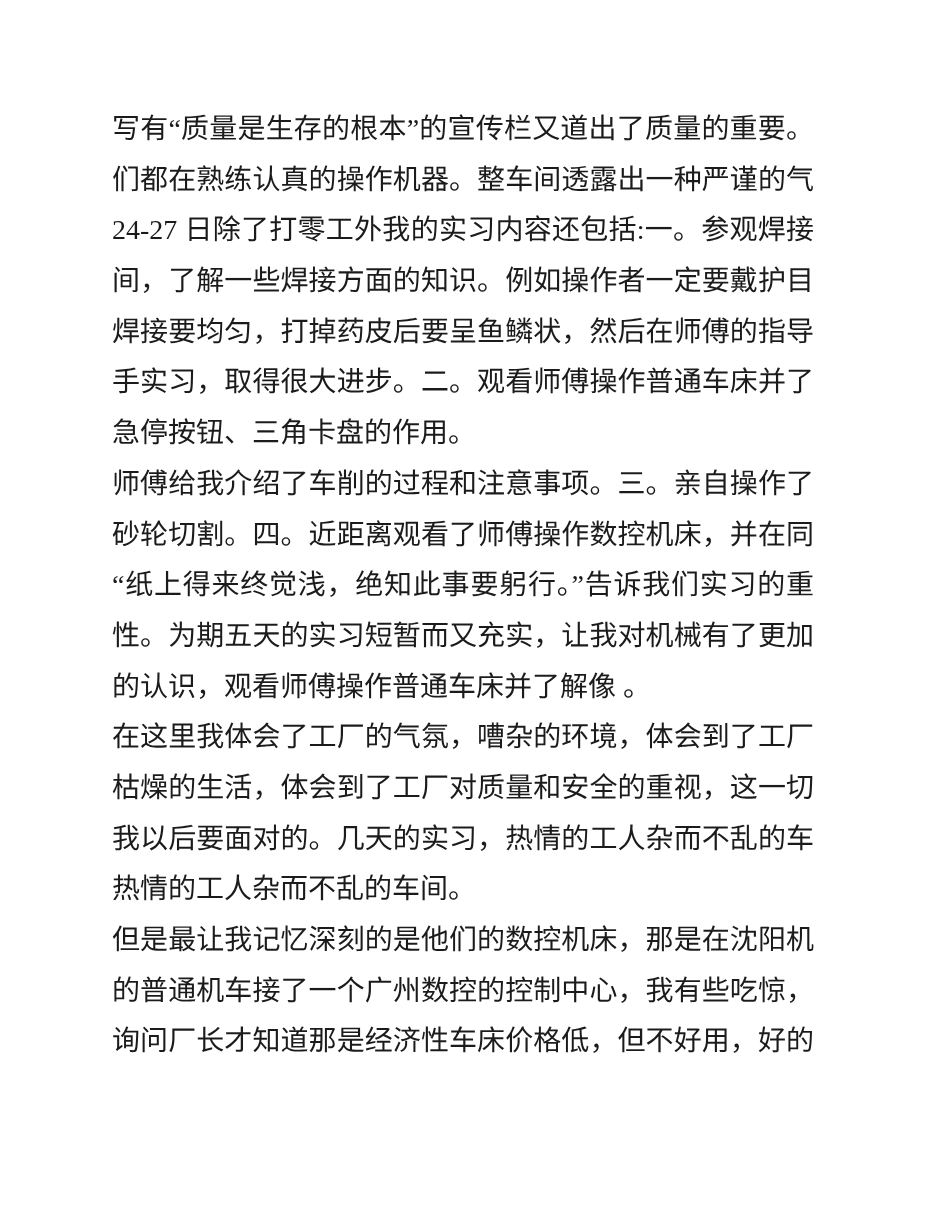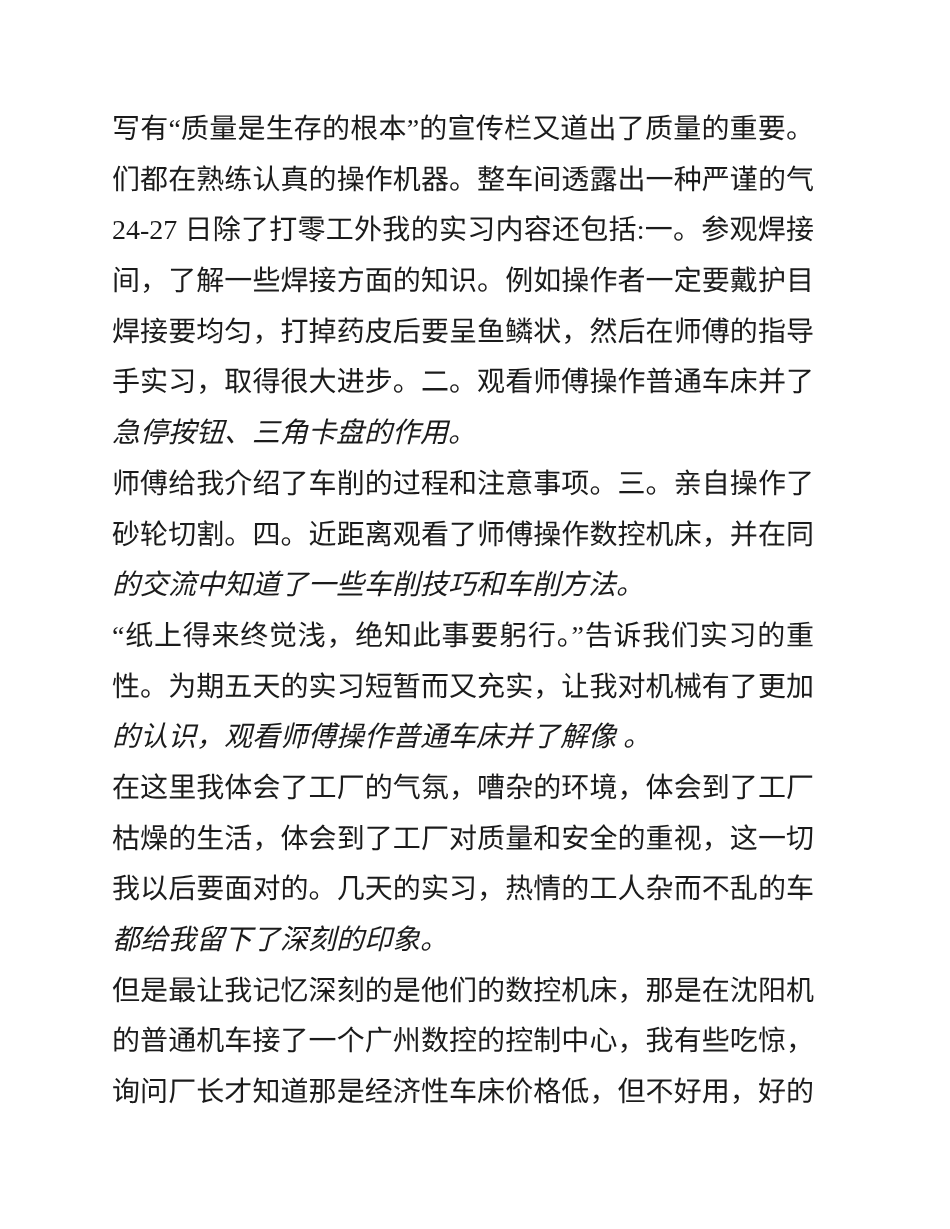--- a/index.html
+++ b/index.html
@@ -37,21 +37,20 @@
     height: 50.7px;
     overflow: hidden;
   }
   .line.j {
     text-align: justify;
     text-align-last: justify;
   }
   .line.s {
     text-align: right;
     text-align-last: left;
-    font-style: italic;
   }
 </style>
 </head>
 <body>
 
 <div class="page">
   <div class="text-block">
 
     <div class="paragraph">
       <div class="line j">写有“质量是生存的根本”的宣传栏又道出了质量的重要。工人</div>
@@ -62,34 +61,33 @@
       <div class="line j">24-27 日除了打零工外我的实习内容还包括:一。参观焊接车</div>
       <div class="line j">间，了解一些焊接方面的知识。例如操作者一定要戴护目镜，</div>
       <div class="line j">焊接要均匀，打掉药皮后要呈鱼鳞状，然后在师傅的指导下动</div>
       <div class="line j">手实习，取得很大进步。二。观看师傅操作普通车床并了解像</div>
       <div class="line s">急停按钮、三角卡盘的作用。</div>
     </div>
 
     <div class="paragraph">
       <div class="line j">师傅给我介绍了车削的过程和注意事项。三。亲自操作了一下</div>
       <div class="line j">砂轮切割。四。近距离观看了师傅操作数控机床，并在同师傅</div>
-      <div class="line s">的交流中知道了一些车削技巧和车削方法。</div>
     </div>
 
     <div class="paragraph">
       <div class="line j">“纸上得来终觉浅，绝知此事要躬行。”告诉我们实习的重要</div>
       <div class="line j">性。为期五天的实习短暂而又充实，让我对机械有了更加感性</div>
       <div class="line s">的认识，观看师傅操作普通车床并了解像 。</div>
     </div>
 
     <div class="paragraph">
       <div class="line j">在这里我体会了工厂的气氛，嘈杂的环境，体会到了工厂单调</div>
       <div class="line j">枯燥的生活，体会到了工厂对质量和安全的重视，这一切都是</div>
       <div class="line j">我以后要面对的。几天的实习，热情的工人杂而不乱的车间，</div>
-      <div class="line s">都给我留下了深刻的印象。</div>
+      <div class="line s">热情的工人杂而不乱的车间。</div>
     </div>
 
     <div class="paragraph">
       <div class="line j">但是最让我记忆深刻的是他们的数控机床，那是在沈阳机床厂</div>
       <div class="line j">的普通机车接了一个广州数控的控制中心，我有些吃惊，后来</div>
       <div class="line j">询问厂长才知道那是经济性车床价格低，但不好用，好的机床</div>
     </div>
 
   </div>
 </div>

